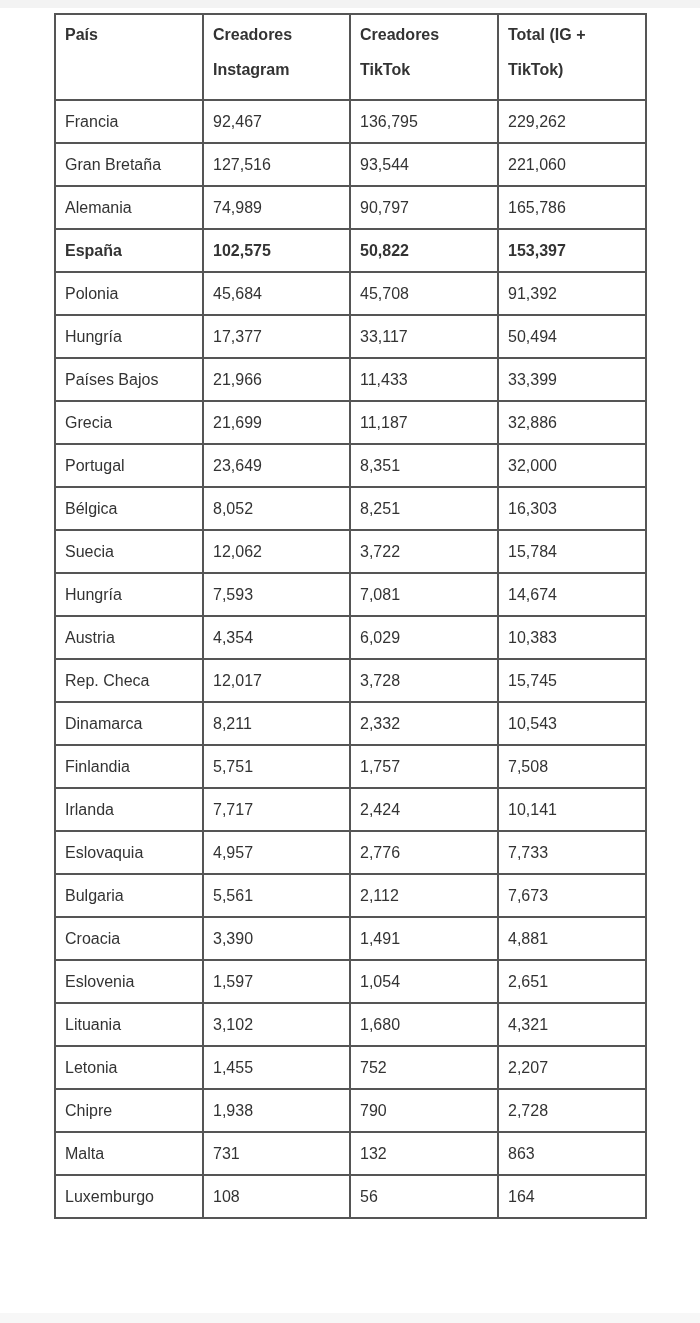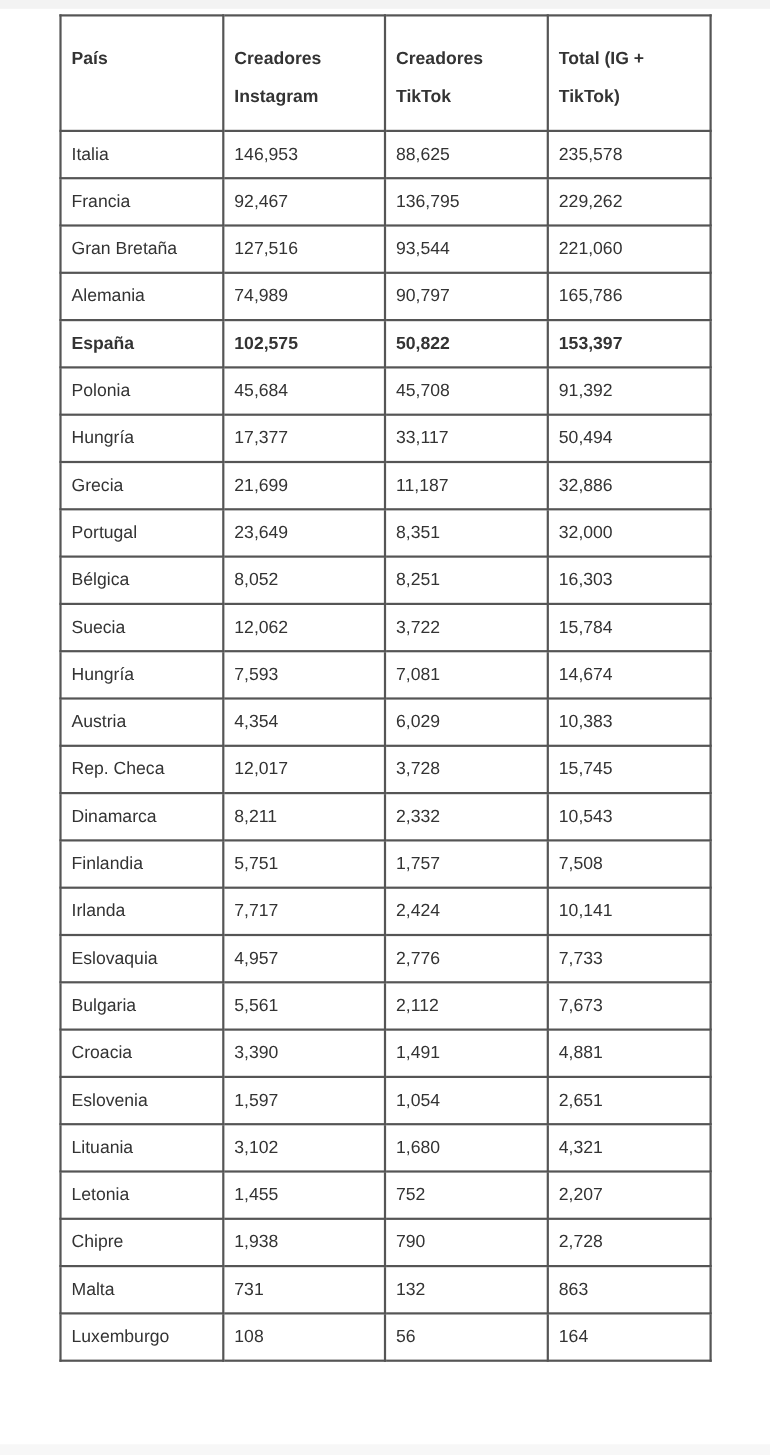--- a/index.html
+++ b/index.html
@@ -10,21 +10,21 @@
   .top-strip { position:absolute; left:0; top:0; width:700px; height:8px; background:#f3f3f3; }
   .bottom-strip { position:absolute; left:0; top:1313px; width:700px; height:10px; background:#f7f7f7; }
   table.data {
     position:absolute; left:54px; top:13px;
     border-collapse:collapse; table-layout:fixed; width:591px;
   }
   table.data th, table.data td {
     border:2px solid #555555; text-align:left; vertical-align:middle;
     padding:0 0 0 9px; font-size:16px; line-height:35px;
   }
-  table.data th { font-weight:bold; vertical-align:top; padding-top:21px; padding-bottom:9px; height:73px; color:#333; }
+  table.data th { font-weight:bold; vertical-align:top; padding-top:2px; padding-bottom:9px; height:73px; color:#333; }
   table.data td { height:41px; }
   table.data tr.bold td { font-weight:bold;margin-top:31px; }
   col.c1 { width:148px; } col.c2 { width:147px; } col.c3 { width:148px; } col.c4 { width:148px; }
 </style>
 </head>
 <body>
 
 <div class="top-strip"></div>
 
 <table class="data">
@@ -48,26 +48,20 @@
         <span>TikTok</span>
       </th>
       <th>
         <span>Total (IG +</span><br>
         <span>TikTok)</span>
       </th>
     </tr>
   </thead>
   <tbody id="tbody">
       <tr>
-        <td>Italia</td>
-        <td>146,953</td>
-        <td>88,625</td>
-        <td>235,578</td>
-      </tr>
-      <tr>
         <td>Francia</td>
         <td>92,467</td>
         <td>136,795</td>
         <td>229,262</td>
       </tr>
       <tr>
         <td>Gran Bretaña</td>
         <td>127,516</td>
         <td>93,544</td>
         <td>221,060</td>
@@ -90,20 +84,26 @@
         <td>45,708</td>
         <td>91,392</td>
       </tr>
       <tr>
         <td>Hungría</td>
         <td>17,377</td>
         <td>33,117</td>
         <td>50,494</td>
       </tr>
       <tr>
+        <td>Países Bajos</td>
+        <td>21,966</td>
+        <td>11,433</td>
+        <td>33,399</td>
+      </tr>
+      <tr>
         <td>Grecia</td>
         <td>21,699</td>
         <td>11,187</td>
         <td>32,886</td>
       </tr>
       <tr>
         <td>Portugal</td>
         <td>23,649</td>
         <td>8,351</td>
         <td>32,000</td>

